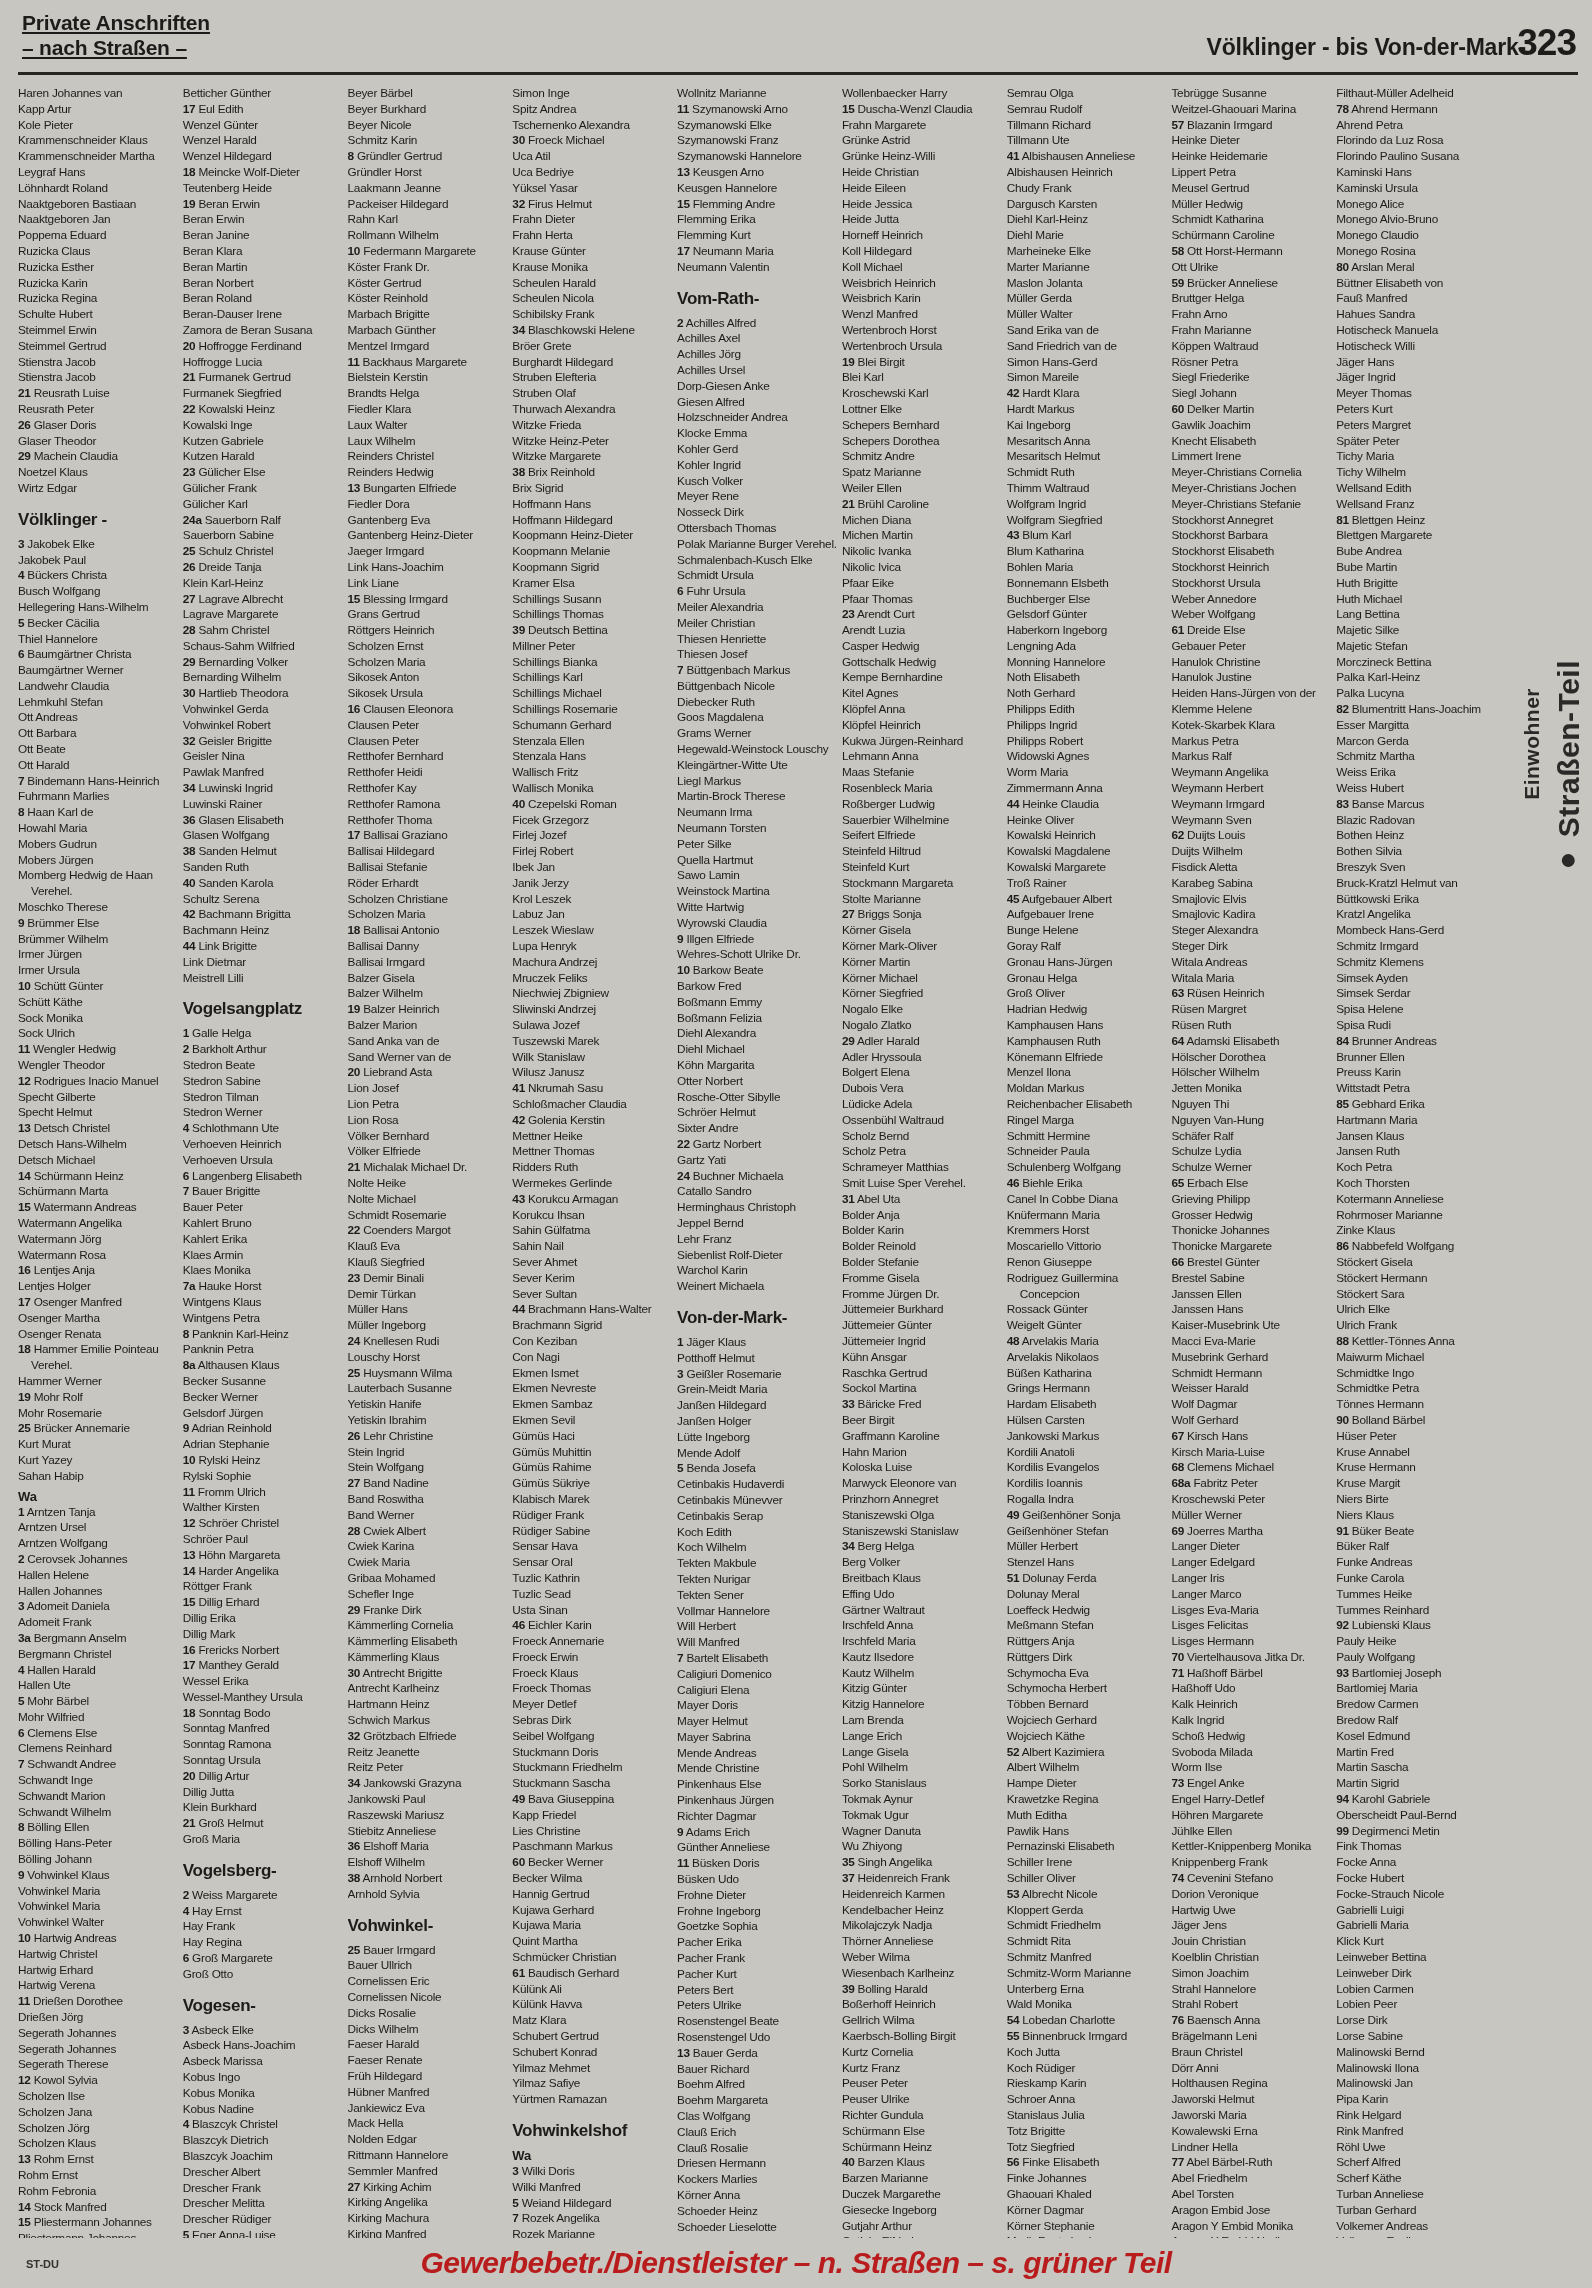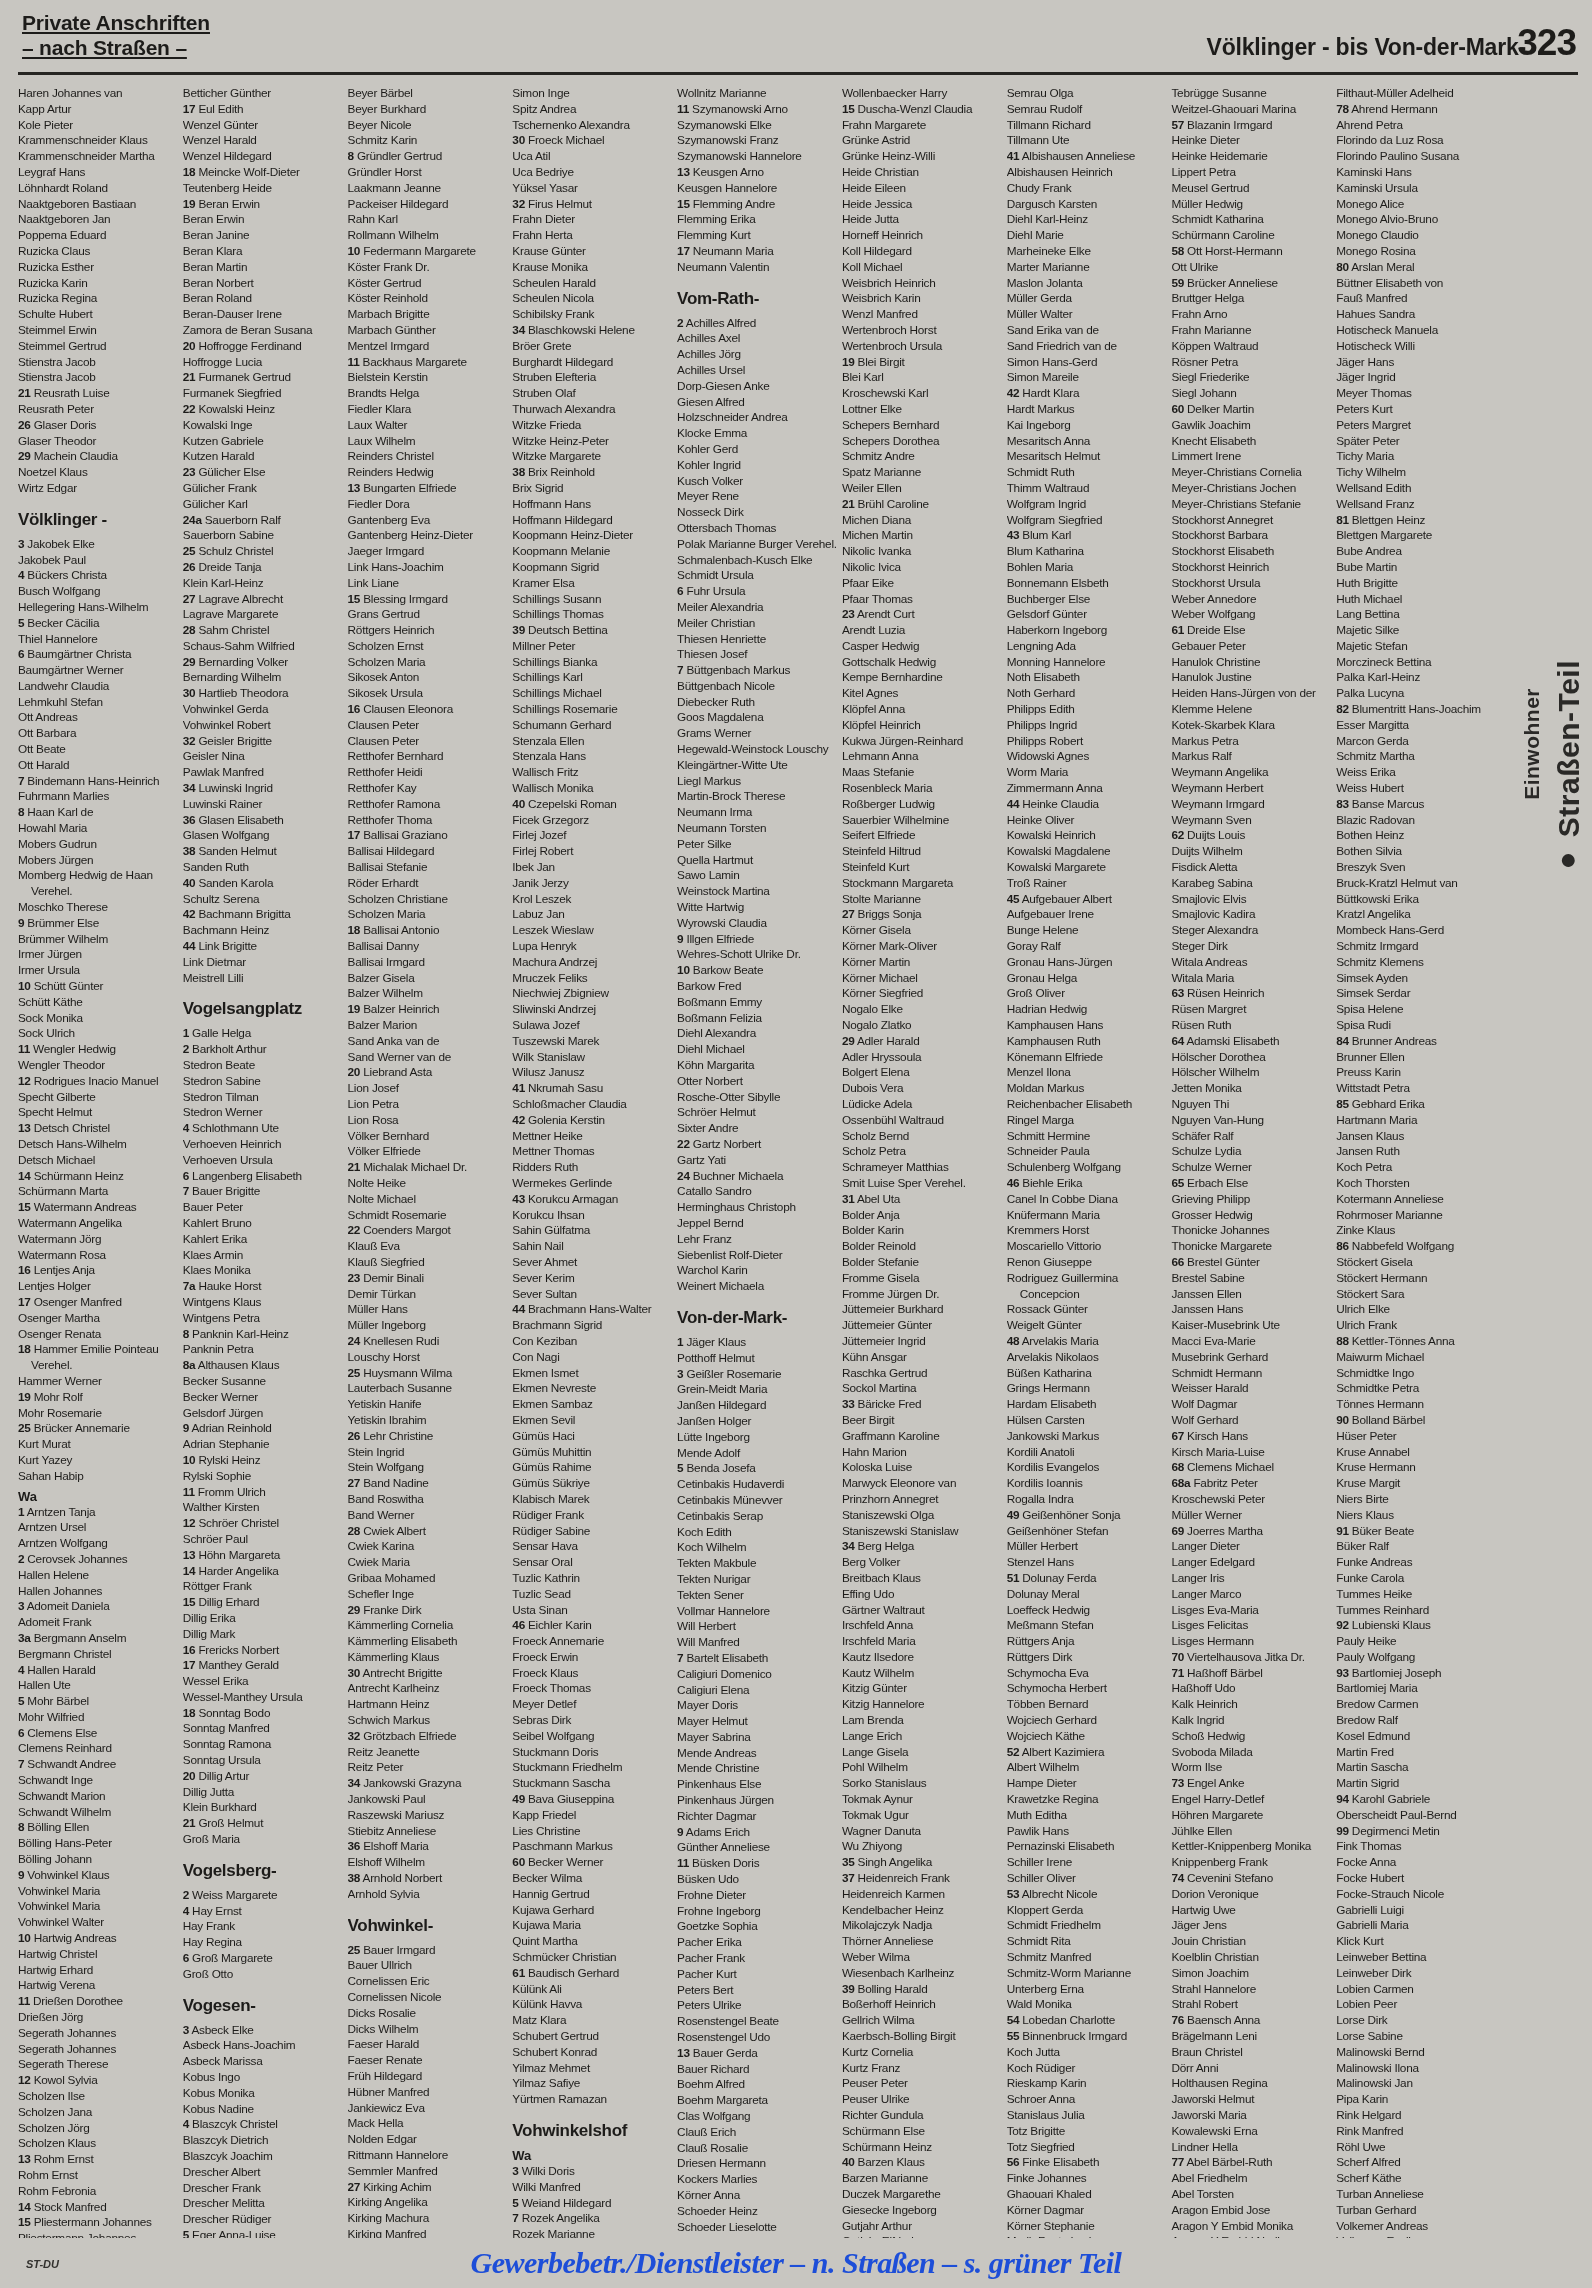--- a/index.html
+++ b/index.html
@@ -29,24 +29,24 @@
   .street-h{font-size:17px;font-weight:bold;letter-spacing:-0.3px;margin:13px 0 7px 0;}
   .district-h{font-size:13px;font-weight:bold;margin:4px 0 1px 0;}
   
   .side-small,.side-big{
     position:absolute;font-weight:bold;color:#2a2927;
     writing-mode:vertical-rl;transform:rotate(180deg);white-space:nowrap;
   }
   .side-small{right:48px;top:688px;font-size:21px;letter-spacing:0.5px;}
   .side-big{right:6px;top:660px;font-size:30px;letter-spacing:0.5px;}
   
-  .ftr-code{position:absolute;left:26px;bottom:18px;font-size:11px;font-weight:bold;color:#33322f;font-style:italic;}
+  .ftr-code{position:absolute;left:26px;bottom:18px;font-size:11px;font-weight:bold;color:#33322f;}
   .ftr-text{
     position:absolute;left:0;right:0;bottom:8px;text-align:center;
-    font-size:30px;font-weight:bold;font-style:italic;letter-spacing:-0.5px;color:#1d4ed8;font-family:Liberation Serif, serif;
+    font-size:30px;font-weight:bold;font-style:italic;letter-spacing:-0.5px;color:#b91c1c;
   }
 </style>
 </head>
 <body style="background: rgb(200, 198, 193); color: rgb(29, 28, 26);">
 
 <div class="hdr-left">
   <div>Private Anschriften</div>
   <div>– nach Straßen –</div>
 </div>
 <div class="hdr-right">Völklinger - bis Von-der-Mark-</div>

